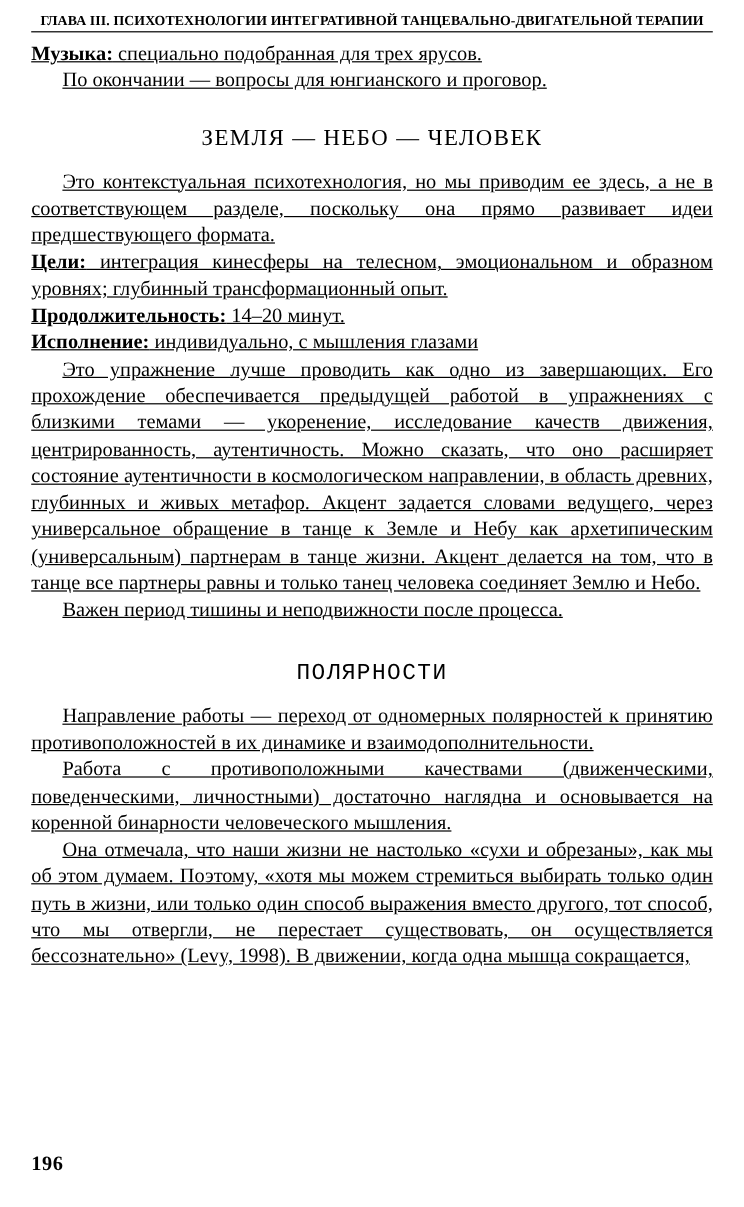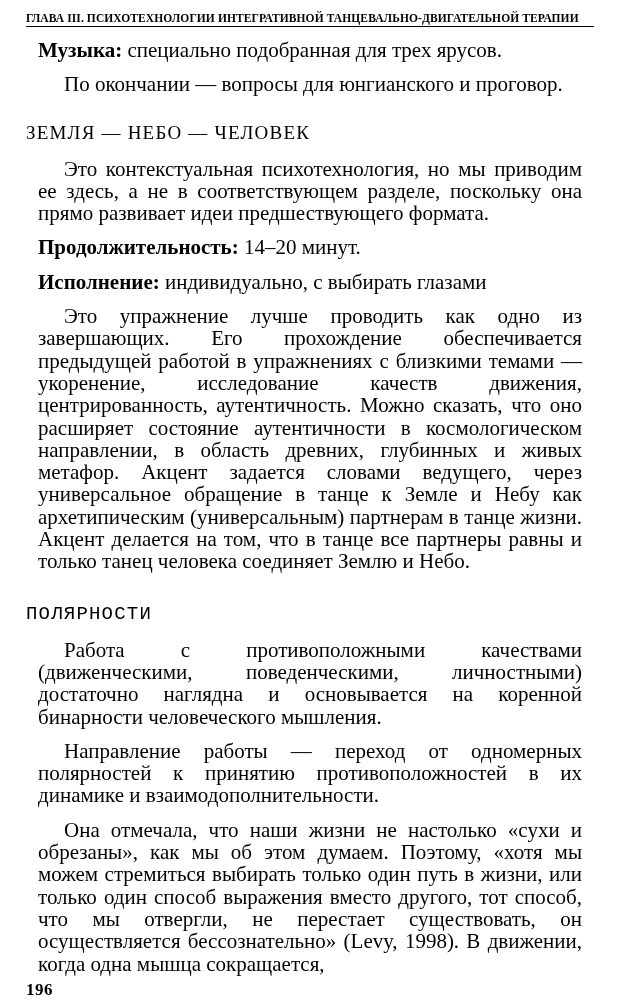--- a/index.html
+++ b/index.html
@@ -19,56 +19,59 @@
     width: 620px;
     height: 1006px;
     box-sizing: border-box;
     padding: 12px 26px 0 26px;
     position: relative;
   }
   .running-head {
     font-family: "Liberation Serif", "DejaVu Serif", serif;
     font-size: 11.5px;
     font-weight: bold;
+    text-align: center;
     letter-spacing: 0.1px;
     margin: 0 0 2px 0;
     white-space: nowrap;
   }
   .rule {
     border: none;
     border-top: 1.2px solid #000;
     margin: 1px 0 7px 0;
   }
   p {
-    margin: 12px;
-    font-size: 21px;
+    margin: 0;
+    font-size: 17px;
     line-height: 22.3px;
     text-align: justify;
     text-justify: inter-word;
+    text-decoration: underline;
   }
   p.indent {
     text-indent: 26px;
   }
   .lead {
     font-weight: bold;
   }
   h2.section {
     font-size: 19px;
     font-weight: normal;
+    text-align: center;
     letter-spacing: 1.2px;
     margin: 26px 0 14px 0;
   }
   h2.section.second {
     margin: 30px 0 14px 0;
     font-family: Liberation Mono, monospace;
   }
   .folio {
     position: absolute;
     left: 26px;
-    bottom: 6px;
+    bottom: 26px;
     font-size: 17px;
     font-weight: bold;
     letter-spacing: 0.5px;
   }
 </style>
 </head>
 <body>
 
 <div class="page">
 
@@ -78,33 +81,35 @@
   <p><span class="lead">Музыка:</span><span> специально подобранная для трех ярусов.</span></p>
 
 
 
   <p class="indent">По окончании — вопросы для юнгианского и проговор.</p>
 
   <h2 class="section">ЗЕМЛЯ — НЕБО — ЧЕЛОВЕК</h2>
 
   <p class="indent">Это контекстуальная психотехнология, но мы приводим ее здесь, а не в соответствующем разделе, поскольку она прямо развивает идеи предшествующего формата.</p>
 
+  <p><span class="lead">Цели:</span><span> интеграция кинесферы на телесном, эмоциональном и образном уровнях; глубинный трансформационный опыт.</span></p>
 
   <p><span class="lead">Продолжительность:</span><span> 14–20 минут.</span></p>
 
 
-  <p><span class="lead">Исполнение:</span><span> индивидуально, с выбирать глазами</span></p>
+  <p><span class="lead">Исполнение:</span><span> индивидуально, с мышления глазами</span></p>
 
   <p class="indent">Это упражнение лучше проводить как одно из завершающих. Его прохождение обеспечивается предыдущей работой в упражнениях с близкими темами — укоренение, исследование качеств движения, центрированность, аутентичность. Можно сказать, что оно расширяет состояние аутентичности в космологическом направлении, в область древних, глубинных и живых метафор. Акцент задается словами ведущего, через универсальное обращение в танце к Земле и Небу как архетипическим (универсальным) партнерам в танце жизни. Акцент делается на том, что в танце все партнеры равны и только танец человека соединяет Землю и Небо.</p>
 
+  <p class="indent">Важен период тишины и неподвижности после процесса.</p>
 
   <h2 class="section second">ПОЛЯРНОСТИ</h2>
 
+  <p class="indent">Направление работы — переход от одномерных полярностей к принятию противоположностей в их динамике и взаимодополнительности.</p>
+
   <p class="indent">Работа с противоположными качествами (движенческими, поведенческими, личностными) достаточно наглядна и основывается на коренной бинарности человеческого мышления.</p>
-
-  <p class="indent">Направление работы — переход от одномерных полярностей к принятию противоположностей в их динамике и взаимодополнительности.</p>
 
 
   <p class="indent">Она отмечала, что наши жизни не настолько «сухи и обрезаны», как мы об этом думаем. Поэтому, «хотя мы можем стремиться выбирать только один путь в жизни, или только один способ выражения вместо другого, тот способ, что мы отвергли, не перестает существовать, он осуществляется бессознательно» (Levy, 1998). В движении, когда одна мышца сокращается,</p>
 
   <div class="folio">196</div>
 
 </div>
 
 </body></html>

